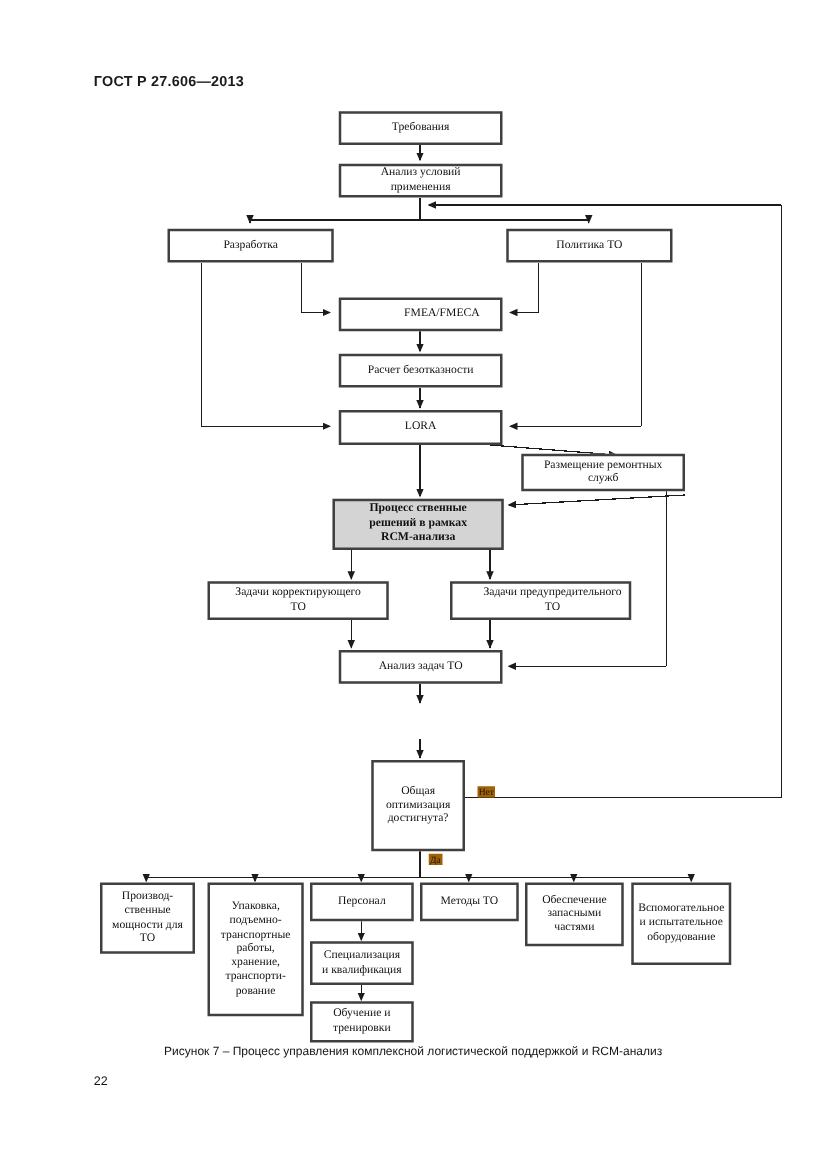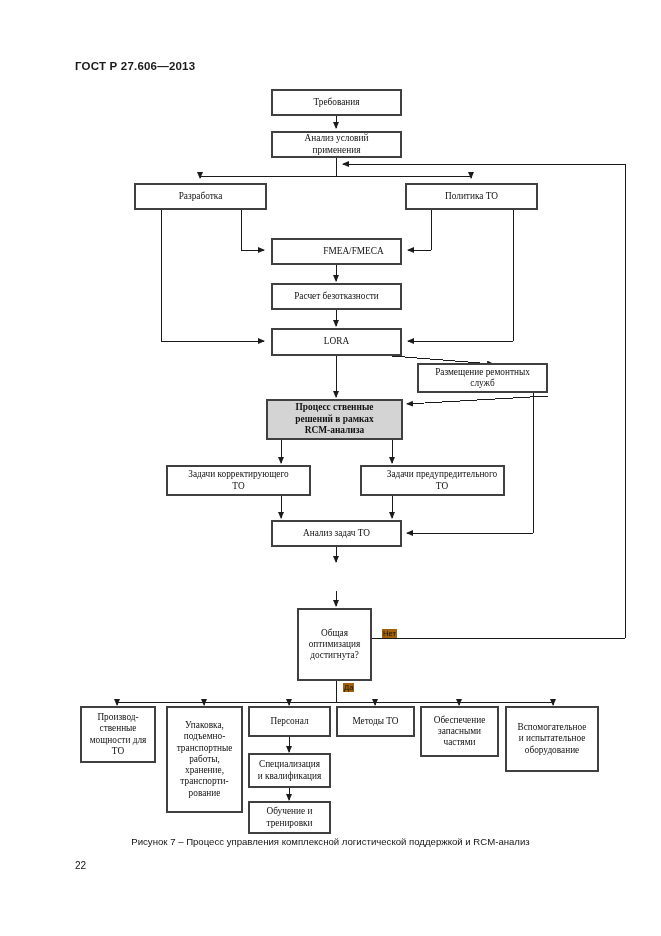--- a/index.html
+++ b/index.html
@@ -42,21 +42,21 @@
   .node span{display:block;}
   .node.shaded{
     background:#d4d4d4;
     font-weight:bold;
     font-size:9.4px;
   }
 
   
   .elabel{
     position:absolute;
-    font-family:Liberation Sans, sans-serif;
+    font-family:Liberation Serif, serif;
     font-size:7.6px;
     color:#111111;
     background:#a16207;
     padding:0 1px;
     white-space:nowrap;
   }
 
   
   .caption{
     position:absolute;left:0;top:836px;width:661px;
@@ -244,21 +244,21 @@
   <div class="node" style="left:336px;top:706px;width:79px;height:31px;">
     <span>Методы ТО</span>
   </div>
 
   <div class="node" style="left:420px;top:706px;width:79px;height:51px;">
     <span style="white-space:pre-line;">Обеспечение
 запасными
 частями</span>
   </div>
 
-  <div class="node" style="left:505px;top:706px;width:94px;height:66px;">
+  <div class="node" style="left:505px;top:706px;width:80px;height:66px;">
     <span style="white-space:pre-line;">Вспомогательное
 и испытательное
 оборудование</span>
   </div>
 
   <div class="elabel" style="left:382px;top:629px;">Нет</div>
   <div class="elabel" style="left:343px;top:683px;">Да</div>
 
   <div class="caption">Рисунок 7 – Процесс управления комплексной логистической поддержкой и RCM-анализ</div>
   <div class="folio">22</div>

